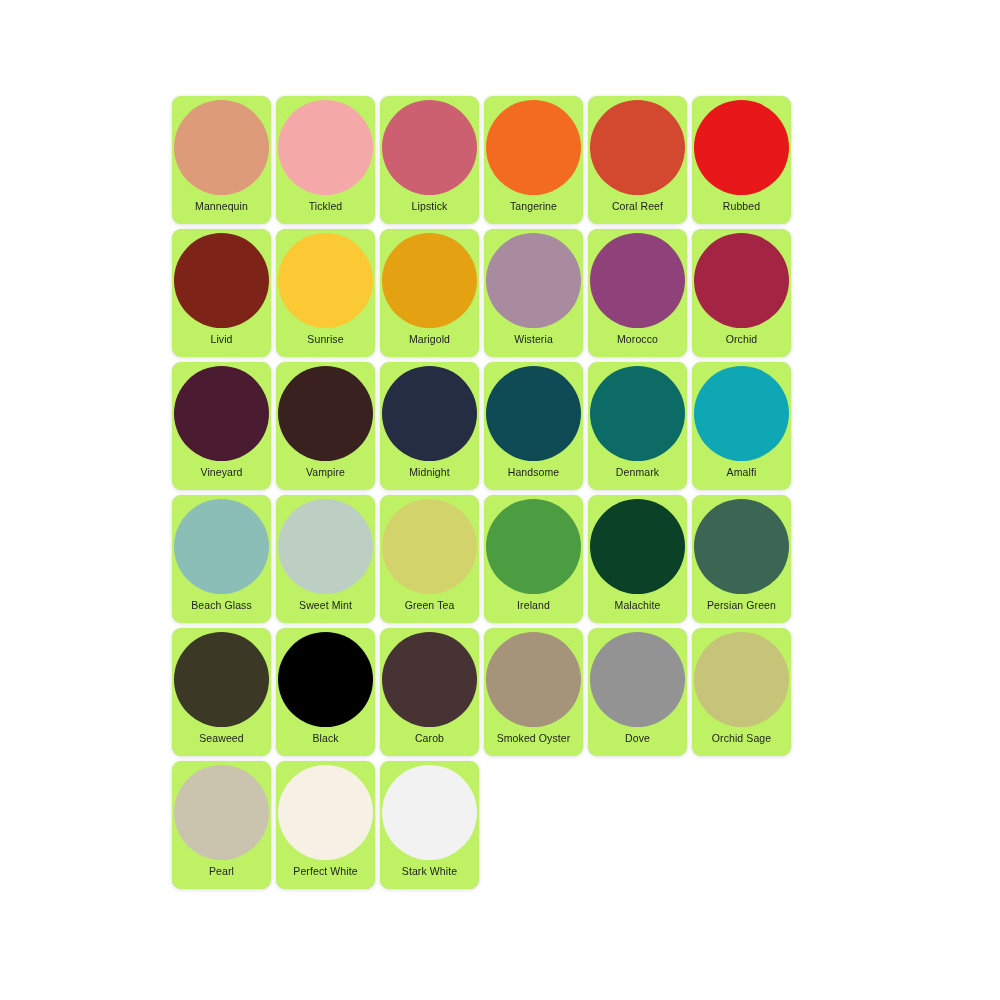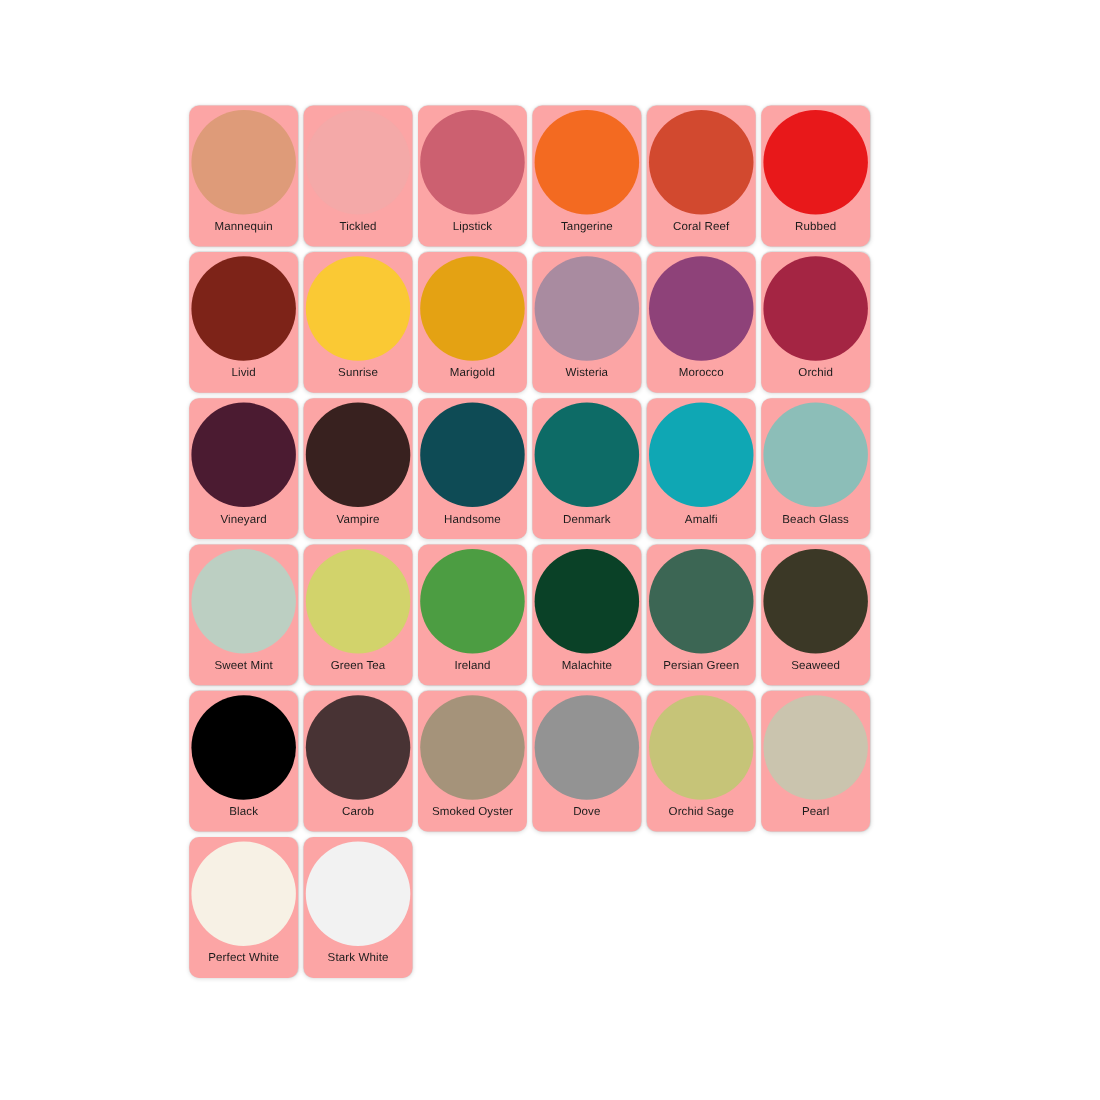--- a/index.html
+++ b/index.html
@@ -34,21 +34,21 @@
     grid-template-columns: repeat(6, 104px);
     grid-template-rows: repeat(6, 133px);
     column-gap: 0px;
     row-gap: 0px;
   }
 
   .swatch-card {
     position: relative;
     width: 99px;
     height: 128px;
-    background: #fca5a5;
+    background: #bef264;
     border-radius: 9px;
     box-shadow: 0 1px 4px rgba(0,0,0,0.13), 0 0 1px rgba(0,0,0,0.10);
     overflow: visible;
     box-sizing: border-box;
   }
 
   .swatch-dot-wrap {
     position: absolute;
     left: 0;
     top: 0;
@@ -176,20 +176,26 @@
         <div class="swatch-label">Vineyard</div>
       </div>
       <div class="swatch-card row-2">
         <div class="swatch-dot-wrap">
           <div class="swatch-dot" style="background: rgb(56, 33, 31);"></div>
         </div>
         <div class="swatch-label">Vampire</div>
       </div>
       <div class="swatch-card row-2">
         <div class="swatch-dot-wrap">
+          <div class="swatch-dot" style="background: rgb(37, 45, 66);"></div>
+        </div>
+        <div class="swatch-label">Midnight</div>
+      </div>
+      <div class="swatch-card row-2">
+        <div class="swatch-dot-wrap">
           <div class="swatch-dot" style="background: rgb(14, 75, 85);"></div>
         </div>
         <div class="swatch-label">Handsome</div>
       </div>
       <div class="swatch-card row-3">
         <div class="swatch-dot-wrap">
           <div class="swatch-dot" style="background: rgb(13, 107, 102);"></div>
         </div>
         <div class="swatch-label">Denmark</div>
       </div>

